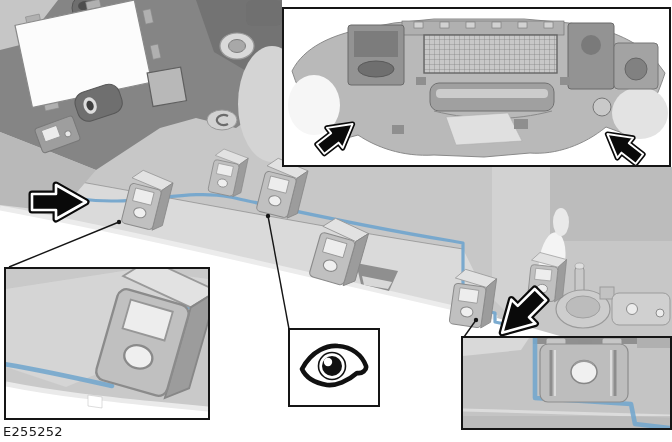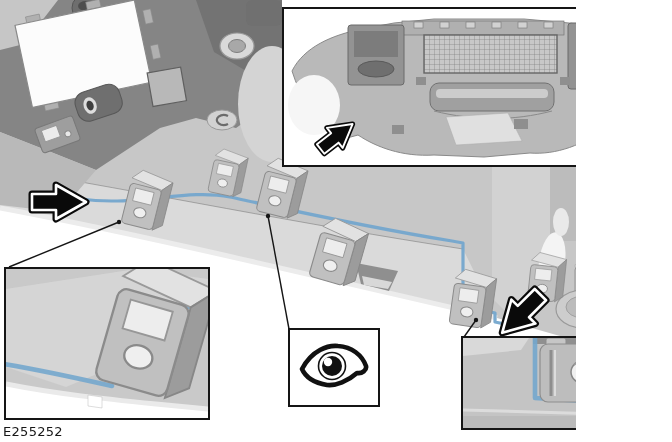--- a/index.html
+++ b/index.html
@@ -1,17 +1,17 @@
 <!DOCTYPE html>
 <html style="--background: #ffffff; --routing-line: #74a7cd; --callout-border: #151515; --arrow-fill: #0a0a0a; --arrow-halo: #ffffff; --panel-base: #c7c7c7; --panel-band: #dadada; --panel-dark: #858585; --panel-darker: #6f6f6f; --edge-highlight: #ececec;"><head>
 <meta charset="utf-8">
 <style>
   html,body{margin:0;padding:0;background:#fff;}
   .canvas{
-    position:relative;width:576px;height:442px;overflow:hidden;
+    position:relative;width:672px;height:442px;overflow:hidden;
     background:var(--background,#fff);
     font-family:"DejaVu Sans","Liberation Sans",sans-serif;
   }
   .main-art{position:absolute;left:0;top:0;}
   .inset{
     position:absolute;background:#fff;
     border:2px solid var(--callout-border,#151515);
     box-sizing:border-box;overflow:hidden;
   }
   .inset svg{display:block;}

